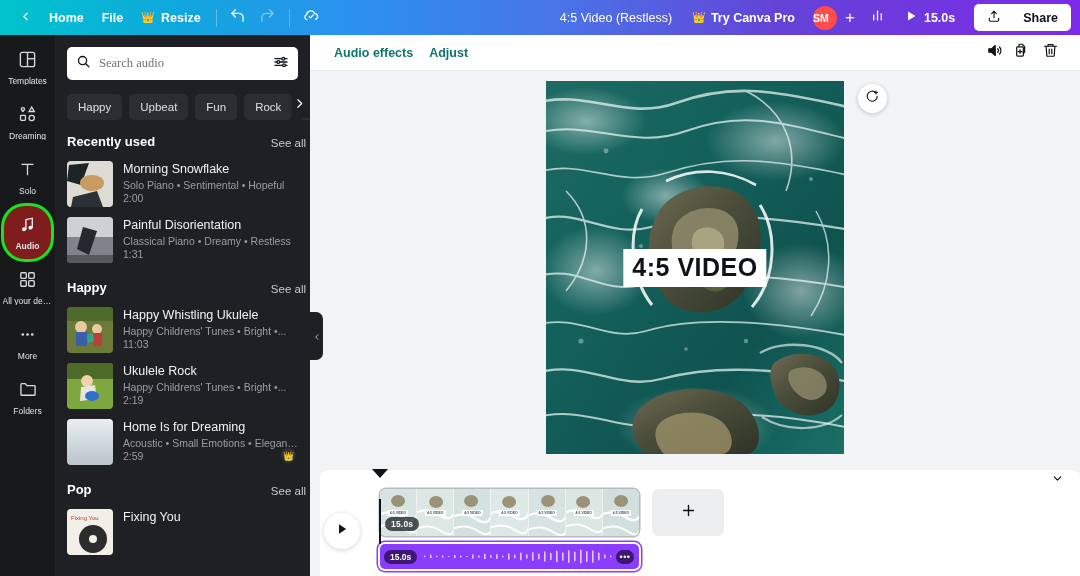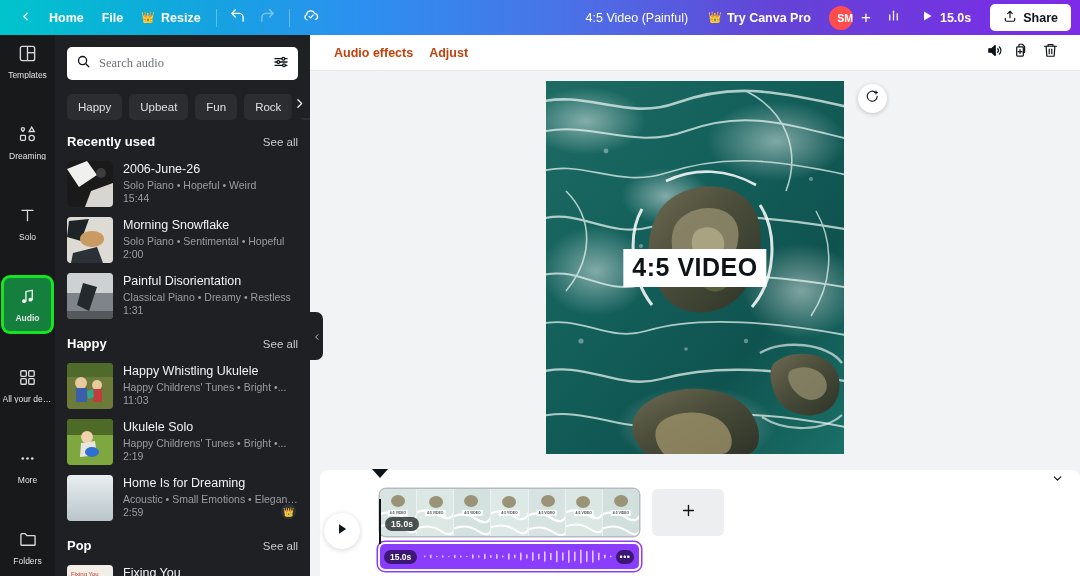--- a/index.html
+++ b/index.html
@@ -35,58 +35,59 @@
   .doc-title { font-size: 12.5px; color: #ffffff; padding: 0 10px; white-space: nowrap; }
   .pro-btn {
     display: flex; align-items: center; gap: 5px;
     height: 26px; padding: 0 10px; border-radius: 4px;
     font-size: 12.5px; font-weight: bold; cursor: pointer; white-space: nowrap;
   }
   .crown { font-size: 11px; color: #ffc83d; }
   .avatar {
     width: 24px; height: 24px; border-radius: 50%;
     background: #ff4d4d; color: #fff; font-size: 10.5px; font-weight: bold;
-    display: flex; align-items: center; justify-content: flex-end;
+    display: flex; align-items: center; justify-content: flex-start;
     margin-left: 6px; cursor: pointer;
   }
   .plus-people {
     width: 22px; height: 24px; display: flex; align-items: center; justify-content: center;
     font-size: 17px; font-weight: 300; cursor: pointer; color:#fff;
   }
   .dur-btn {
     display: flex; align-items: center; gap: 7px;
     height: 26px; padding: 0 10px; border-radius: 4px;
     font-size: 12.5px; font-weight: bold; cursor: pointer;
   }
   .share-btn {
-    display: flex; align-items: center; gap: 6px;
+    display: flex; align-items: center; gap: 22px;
     height: 27px; padding: 0 13px; border-radius: 5px;
     background: #fff; color: #0e1318; font-size: 12.5px; font-weight: bold;
     cursor: pointer; margin-left: 7px;
   }
 
   
   .rail {
     position: absolute; top: 35px; left: 0; width: 55px; height: 541px;
     background: #18191b; display: flex; flex-direction: column;
-    align-items: center;  justify-content: space-between;
+    align-items: center; padding-top: 6px;
   }
   .rail-item {
     width: 47px; height: 53px; border-radius: 6px;
     display: flex; flex-direction: column; align-items: center; justify-content: center;
     gap: 4px; cursor: pointer; color: #d9dade; margin-bottom: 2px;
     position: relative;
   }
   .rail-item .lbl {
     font-size: 8.5px; line-height: 1; white-space: nowrap;
     max-width: 50px; overflow: hidden; text-overflow: ellipsis; color: #e3e4e8;
   }
   .rail-item.active {
-    background: #15803d;
+    background: #7f1d1d;
     box-shadow: 0 0 0 3px #18e323;
+    border-radius: 21px;
   }
   .rail-item.active .lbl { font-weight: bold; }
 
   
   .panel {
     position: absolute; top: 35px; left: 55px; width: 255px; height: 541px;
     background: #1f2023; overflow: hidden;
   }
   .search-wrap { padding: 12px 12px 0 12px; }
   .search-box {
@@ -109,22 +110,22 @@
     display: flex; align-items: center; cursor: pointer; white-space: nowrap; flex: 0 0 auto;
   }
   .chip-next {
     position: absolute; right: 0px; top: 12px;
     width: 22px; height: 26px; display: flex; align-items: center; justify-content: center;
     color: #fff; cursor: pointer;
     background: linear-gradient(90deg, rgba(31,32,35,0) 0%, #1f2023 45%);
   }
 
   .sec-head {
-    display: flex; align-items: center; justify-content: space-between;
-    padding: 12px 12px 7px 12px;
+    display: flex; align-items: flex-end; justify-content: space-between;
+    padding: 12px 4px 7px 12px;
   }
   .sec-title { font-size: 13px; font-weight: bold; color: #fff; }
   .see-all { font-size: 11.5px; color: #c9cbcf; cursor: pointer; }
 
   .track {
     display: flex; gap: 10px; padding: 5px 12px; cursor: pointer; align-items: flex-start;
     position: relative;
   }
   .thumb {
     width: 46px; height: 46px; border-radius: 4px; flex: 0 0 auto;
@@ -158,21 +159,21 @@
   
   .main {
     position: absolute; top: 35px; left: 310px; width: 770px; height: 541px;
     background: #f2f3f5;
   }
   .ctxbar {
     height: 36px; background: #fff; display: flex; align-items: center;
     padding: 0 16px; border-bottom: 1px solid #e6e7e9;
   }
   .ctx-tab {
-    font-size: 12.5px; font-weight: bold; color: #c2410c;
+    font-size: 12.5px; font-weight: bold; color: #0f766e;
     padding: 0 8px; height: 26px; display: flex; align-items: center;
     border-radius: 4px; cursor: pointer;
   }
   .ctx-spacer { flex: 1; }
   .ctx-icon {
     width: 28px; height: 26px; display: flex; align-items: center; justify-content: center;
     border-radius: 4px; cursor: pointer; color: #0e1318;
   }
 
   .stage {
@@ -324,21 +325,21 @@
           <svg width="18" height="18" viewBox="0 0 24 24" fill="none" stroke="#fff" stroke-width="1.7" stroke-linecap="round" stroke-linejoin="round">
               <path d="M18 16.5a4 4 0 0 0-1.2-7.8 5.5 5.5 0 0 0-10.6 1.4A3.6 3.6 0 0 0 6.6 17"></path>
               <polyline points="9.5 12.5 11.5 14.5 15 10.5"></polyline>
             </svg>
         </span>
       </div>
     </div>
 
     <div class="tb-spacer"></div>
 
-    <div class="doc-title">4:5 Video (Painful)</div>
+    <div class="doc-title">4:5 Video (Restless)</div>
 
     <div class="tb-right">
       <div class="pro-btn">
         <span class="crown">👑</span>
         <span>Try Canva Pro</span>
       </div>
       <div class="avatar">
         <span>SM</span>
       </div>
       <div class="plus-people">
@@ -499,35 +500,20 @@
             </svg>
         </span>
       </div>
     </div>
 
     <div class="sec-head">
       <div class="sec-title">Recently used</div>
       <div class="see-all">See all</div>
     </div>
 
-    <div class="track">
-      <div class="thumb">
-        <svg width="46" height="46" viewBox="0 0 46 46">
-            <rect width="46" height="46" fill="#1a1a1a"></rect>
-            <path d="M0 8 L20 0 L30 14 L12 26 Z" fill="#f0f0ee"></path>
-            <path d="M24 30 L46 22 L46 46 L18 46 Z" fill="#d8d6d0"></path>
-            <circle cx="34" cy="12" r="5" fill="#3c3c3c"></circle>
-          </svg>
-      </div>
-      <div class="tinfo">
-        <div class="tname">2006-June-26</div>
-        <div class="tmeta">Solo Piano • Hopeful • Weird</div>
-        <div class="tdur">15:44</div>
-      </div>
-    </div>
 
     <div class="track">
       <div class="thumb">
         <svg width="46" height="46" viewBox="0 0 46 46">
             <rect width="46" height="46" fill="#dedbd4"></rect>
             <path d="M2 4 L22 2 L14 24 L0 20 Z" fill="#1d2428"></path>
             <ellipse cx="25" cy="22" rx="12" ry="8" fill="#c99a62"></ellipse>
             <path d="M6 36 L30 30 L36 46 L4 46 Z" fill="#2b3136"></path>
           </svg>
       </div>
@@ -582,21 +568,21 @@
       <div class="thumb">
         <svg width="46" height="46" viewBox="0 0 46 46">
             <rect width="46" height="46" fill="#7ea73f"></rect>
             <rect y="0" width="46" height="16" fill="#4d6a26"></rect>
             <circle cx="20" cy="18" r="6" fill="#f0d2ac"></circle>
             <path d="M14 24 L28 22 L30 36 L13 38 Z" fill="#e9e5dc"></path>
             <ellipse cx="25" cy="33" rx="7" ry="5" fill="#2f6fd0"></ellipse>
           </svg>
       </div>
       <div class="tinfo">
-        <div class="tname">Ukulele Solo</div>
+        <div class="tname">Ukulele Rock</div>
         <div class="tmeta">Happy Childrens' Tunes • Bright •...</div>
         <div class="tdur">2:19</div>
       </div>
     </div>
 
     <div class="track">
       <div class="thumb">
         <svg width="46" height="46" viewBox="0 0 46 46">
             <defs>
               <linearGradient id="lifeg" x1="0" y1="0" x2="0" y2="1">

